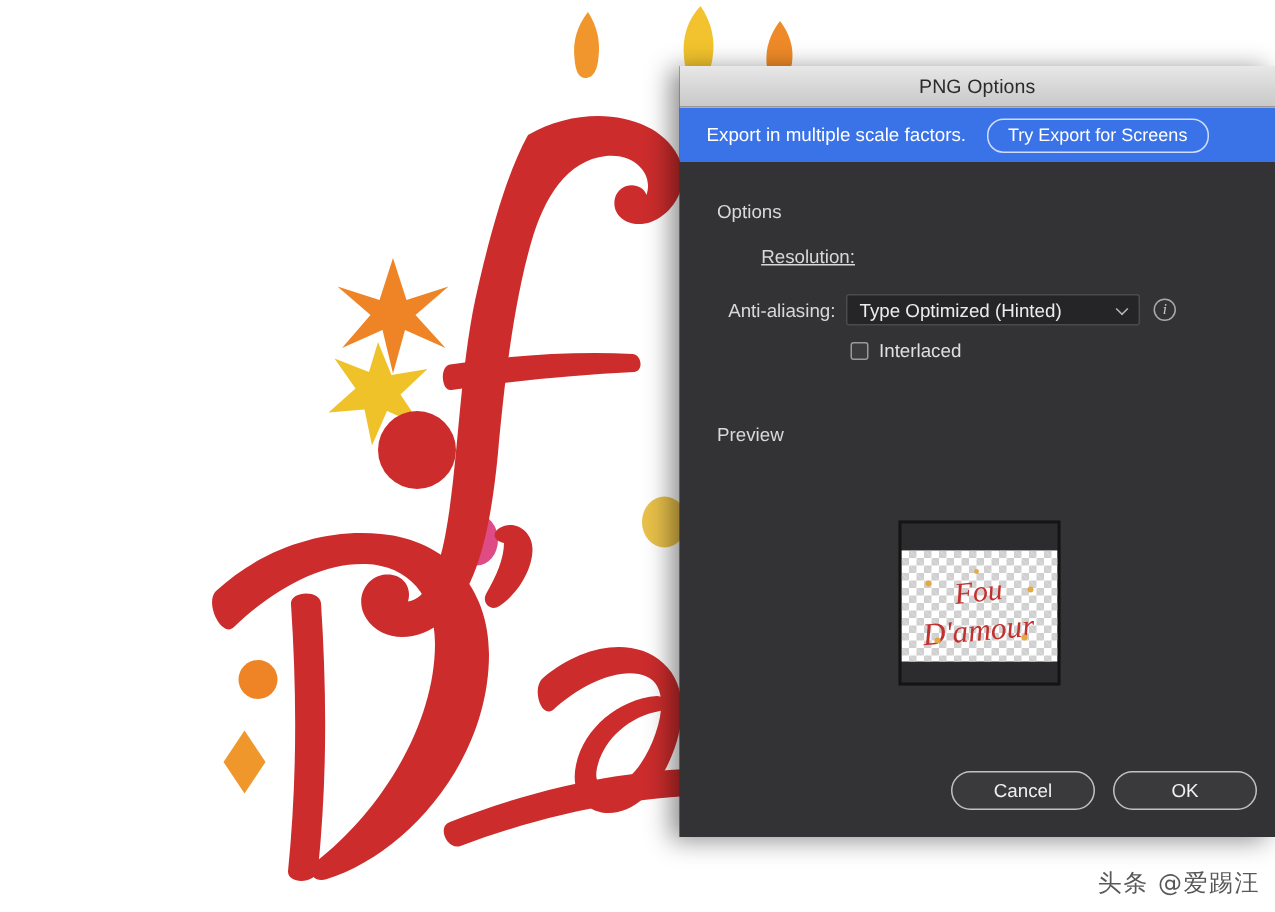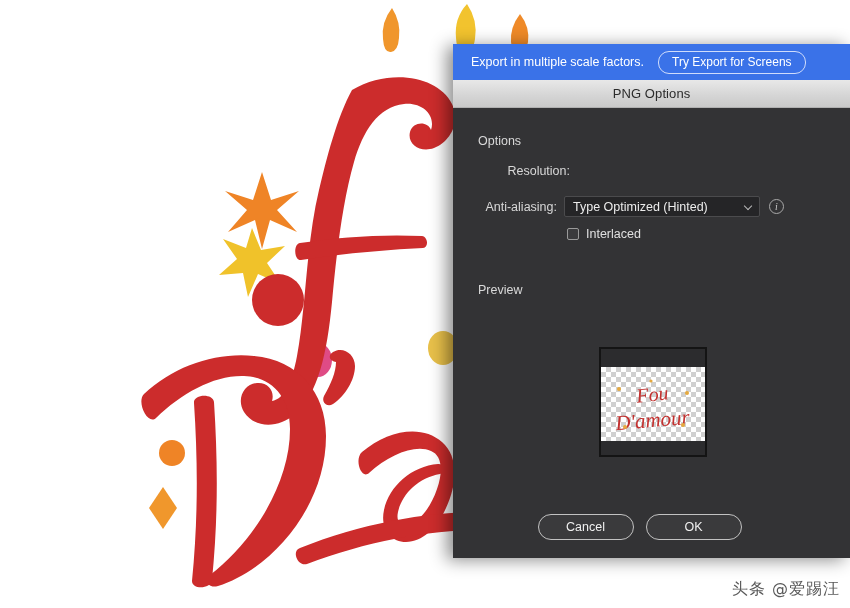--- a/index.html
+++ b/index.html
@@ -161,23 +161,23 @@
     background-size: 10px 10px;
     background-position: 0 0, 5px 5px;
     display: flex; align-items: center; justify-content: center;
   }
 
   
   #footer {
     position: absolute;
     left: 0; right: 0; bottom: 0;
     height: 62px;
-    display: flex; align-items: center; justify-content: center;
+    display: flex; align-items: center; justify-content: flex-end;
     gap: 12px;
-    padding-right: 24px;
+    padding-right: 12px;
   }
   .dlgbtn {
     min-width: 96px;
     height: 26px;
     border-radius: 13px;
     border: 1px solid #c2c2c2;
     background: #3a3a3c;
     color: #f0f0f0;
     font-size: 12.5px;
     display: flex; align-items: center; justify-content: center;
@@ -276,35 +276,35 @@
                  c -16 -7 -42 4 -62 22
                  c -8 7 -15 -14 -7 -21 z"></path>
         <path d="M300 548 c 60 -24 124 -36 180 -36 c 9 0 10 18 1 18
                  c -54 0 -116 12 -174 34 c -9 3 -16 -13 -7 -16 z"></path>
       </g>
     </svg>
   </div>
 
   <div id="dialog">
 
+    <div id="titlebar">
+      <span class="title">PNG Options</span>
+    </div>
+
     <div id="banner">
       <span class="msg">Export in multiple scale factors.</span>
       <span class="pillbtn">Try Export for Screens</span>
     </div>
 
-    <div id="titlebar">
-      <span class="title">PNG Options</span>
-    </div>
-
     <div id="body">
 
       <div class="section-title" style="left:25px; top:26px;">Options</div>
 
       <div class="row" style="left:25px; top:56px; width:345px;">
-        <span class="field-label" style="width:92px;">Resolution:</span>
+        <span class="field-label" style="width:92px;text-decoration:underline;">Resolution:</span>
       </div>
 
       <div class="row" style="left:12px; top:88px; width:360px;">
         <span class="field-label" style="width:92px;">Anti-aliasing:</span>
         <span class="select" style="margin-left:7px; width:196px;">
           <span>Type Optimized (Hinted)</span>
           <span class="chev"></span>
         </span>
         <span class="info-icon">i</span>
       </div>

